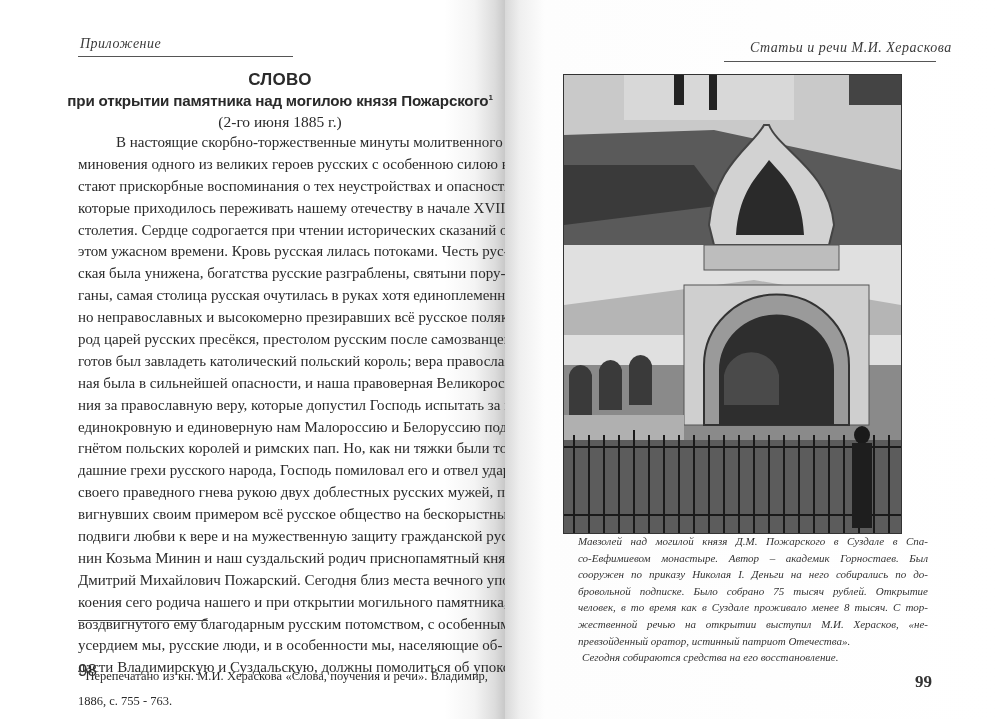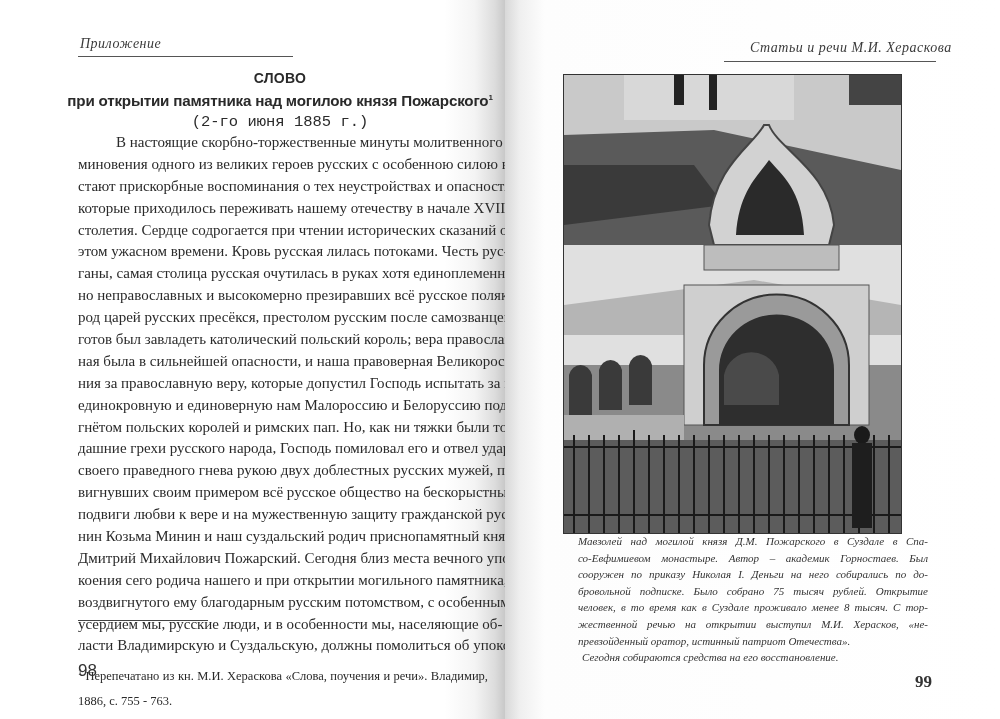--- a/index.html
+++ b/index.html
@@ -22,24 +22,24 @@
   .running-head {
     position: absolute; font-style: italic; font-size: 14px; letter-spacing: 0.5px; color: #3a3a3a;
   }
   .running-head-left { left: 80px; top: 36px; }
   .running-head-right { left: 750px; top: 40px; }
   .rule { position: absolute; height: 1px; background: #555; }
   .rule-left { left: 78px; top: 56px; width: 215px; }
   .rule-right { left: 724px; top: 61px; width: 212px; }
 
   .title-block { position: absolute; left: 60px; width: 440px; text-align: center; }
-  .title-main { top: 70px; font-family: "Liberation Sans Narrow", "Liberation Sans", sans-serif; font-weight: bold; font-size: 14px; letter-spacing: 0.3px; }
+  .title-main { top: 70px; font-family: "Liberation Sans Narrow", "Liberation Sans", sans-serif; font-weight: bold; font-size: 17px; letter-spacing: 0.3px; }
   .title-sub { top: 92px; font-family: "Liberation Sans", sans-serif; font-weight: bold; font-size: 15.2px; white-space: nowrap; letter-spacing: -0.2px; }
   .title-sub sup { font-size: 8px; vertical-align: 6px; }
-  .title-date { top: 113px; font-size: 15.5px; font-family: Liberation Mono, monospace; }
+  .title-date { top: 113px; font-size: 15.5px; }
 
   .body-text {
     position: absolute; left: 78px; top: 132px; width: 410px;
     font-size: 15px; line-height: 21.9px; text-align: justify;
   }
   .body-text .line { display: block; white-space: nowrap; text-align-last: justify; text-align: justify; height: 21.9px; overflow: visible; }
   .body-text .line.first { text-indent: 0; padding-left: 38px; }
 
   .fn-rule { position: absolute; left: 78px; top: 620px; width: 130px; height: 1px; background: #444; }
   .footnote { position: absolute; left: 78px; top: 660px; width: 410px; font-size: 12.5px; line-height: 25px; text-align: justify; }
@@ -73,20 +73,21 @@
     <div class="title-block title-sub"><span>при открытии памятника над могилою князя Пожарского</span><sup>1</sup></div>
     <div class="title-block title-date">(2-го июня 1885 г.)</div>
 
     <div class="body-text">
       <span class="line first">В настоящие скорбно-торжественные минуты молитвенного по-</span>
       <span class="line">миновения одного из великих героев русских с особенною силою вос-</span>
       <span class="line">стают прискорбные воспоминания о тех неустройствах и опасностях,</span>
       <span class="line">которые приходилось переживать нашему отечеству в начале XVII-го</span>
       <span class="line">столетия. Сердце содрогается при чтении исторических сказаний об</span>
       <span class="line">этом ужасном времени. Кровь русская лилась потоками. Честь рус-</span>
+      <span class="line">ская была унижена, богатства русские разграблены, святыни пору-</span>
       <span class="line">ганы, самая столица русская очутилась в руках хотя единоплеменных,</span>
       <span class="line">но неправославных и высокомерно презиравших всё русское поляков;</span>
       <span class="line">род царей русских пресёкся, престолом русским после самозванцев</span>
       <span class="line">готов был завладеть католический польский король; вера православ-</span>
       <span class="line">ная была в сильнейшей опасности, и наша правоверная Великорос-</span>
       <span class="line">ния за православную веру, которые допустил Господь испытать за неё</span>
       <span class="line">единокровную и единоверную нам Малороссию и Белоруссию под</span>
       <span class="line">гнётом польских королей и римских пап. Но, как ни тяжки были тог-</span>
       <span class="line">дашние грехи русского народа, Господь помиловал его и отвел удары</span>
       <span class="line">своего праведного гнева рукою двух доблестных русских мужей, под-</span>

